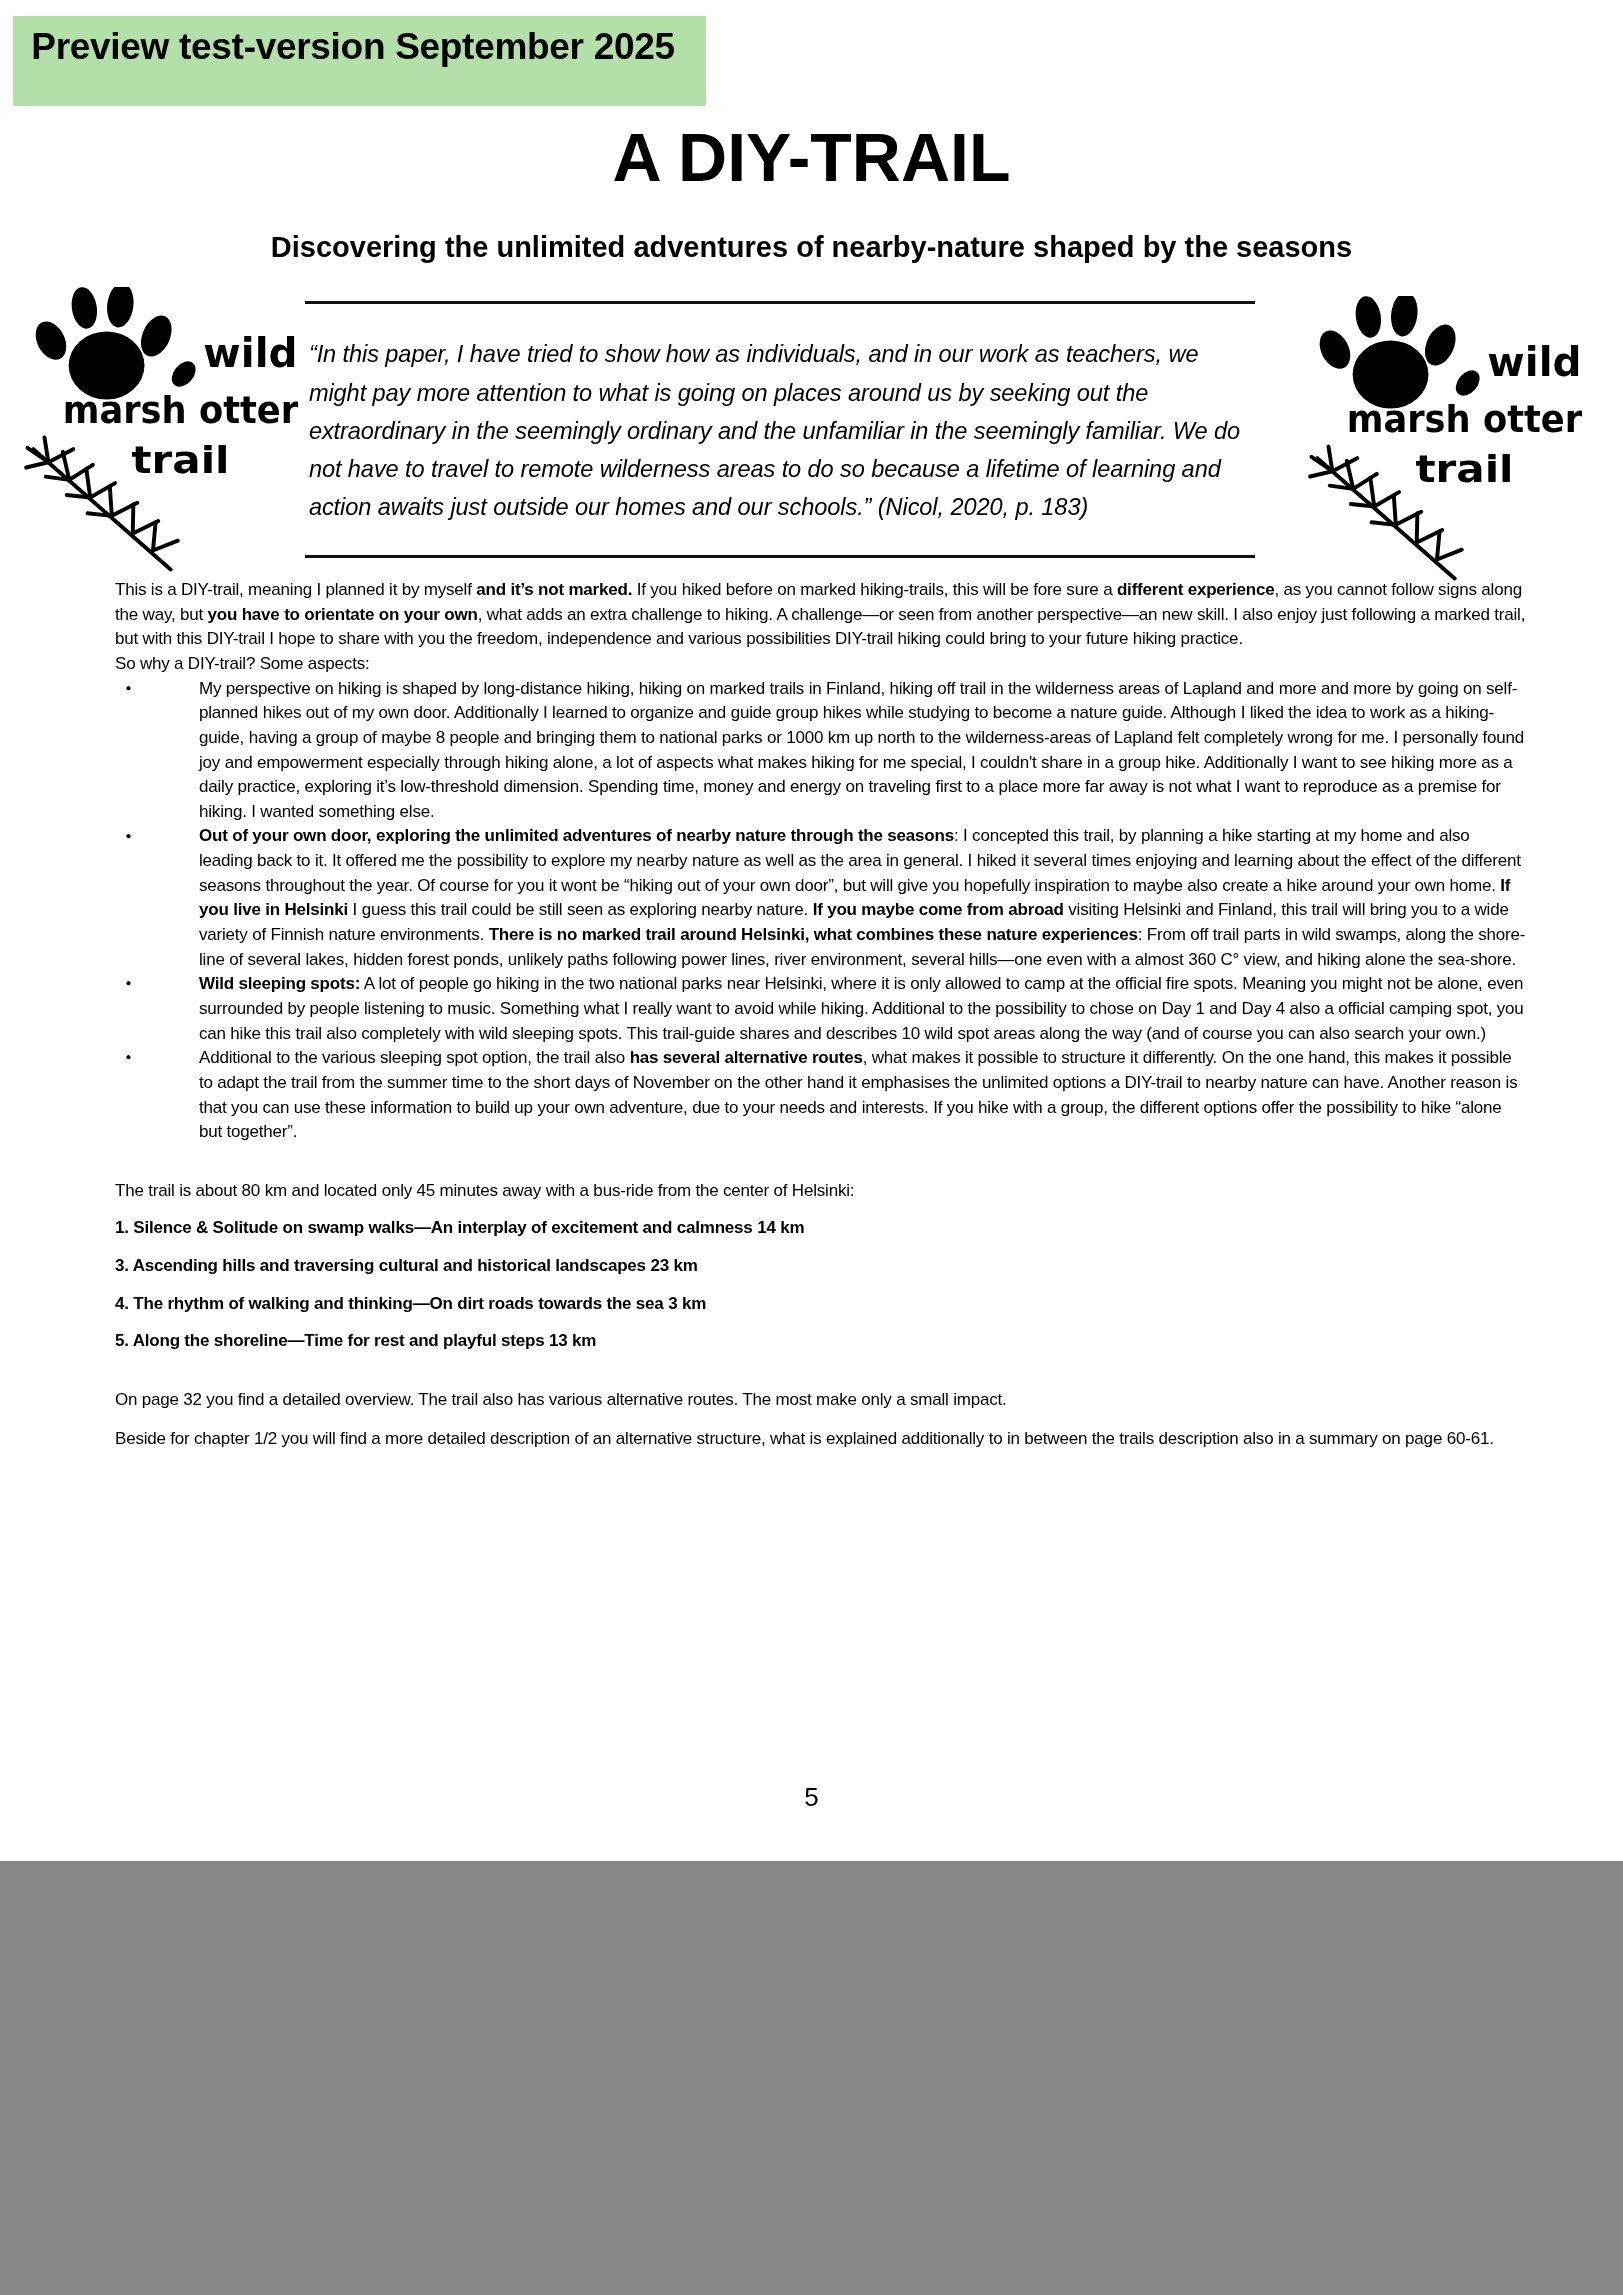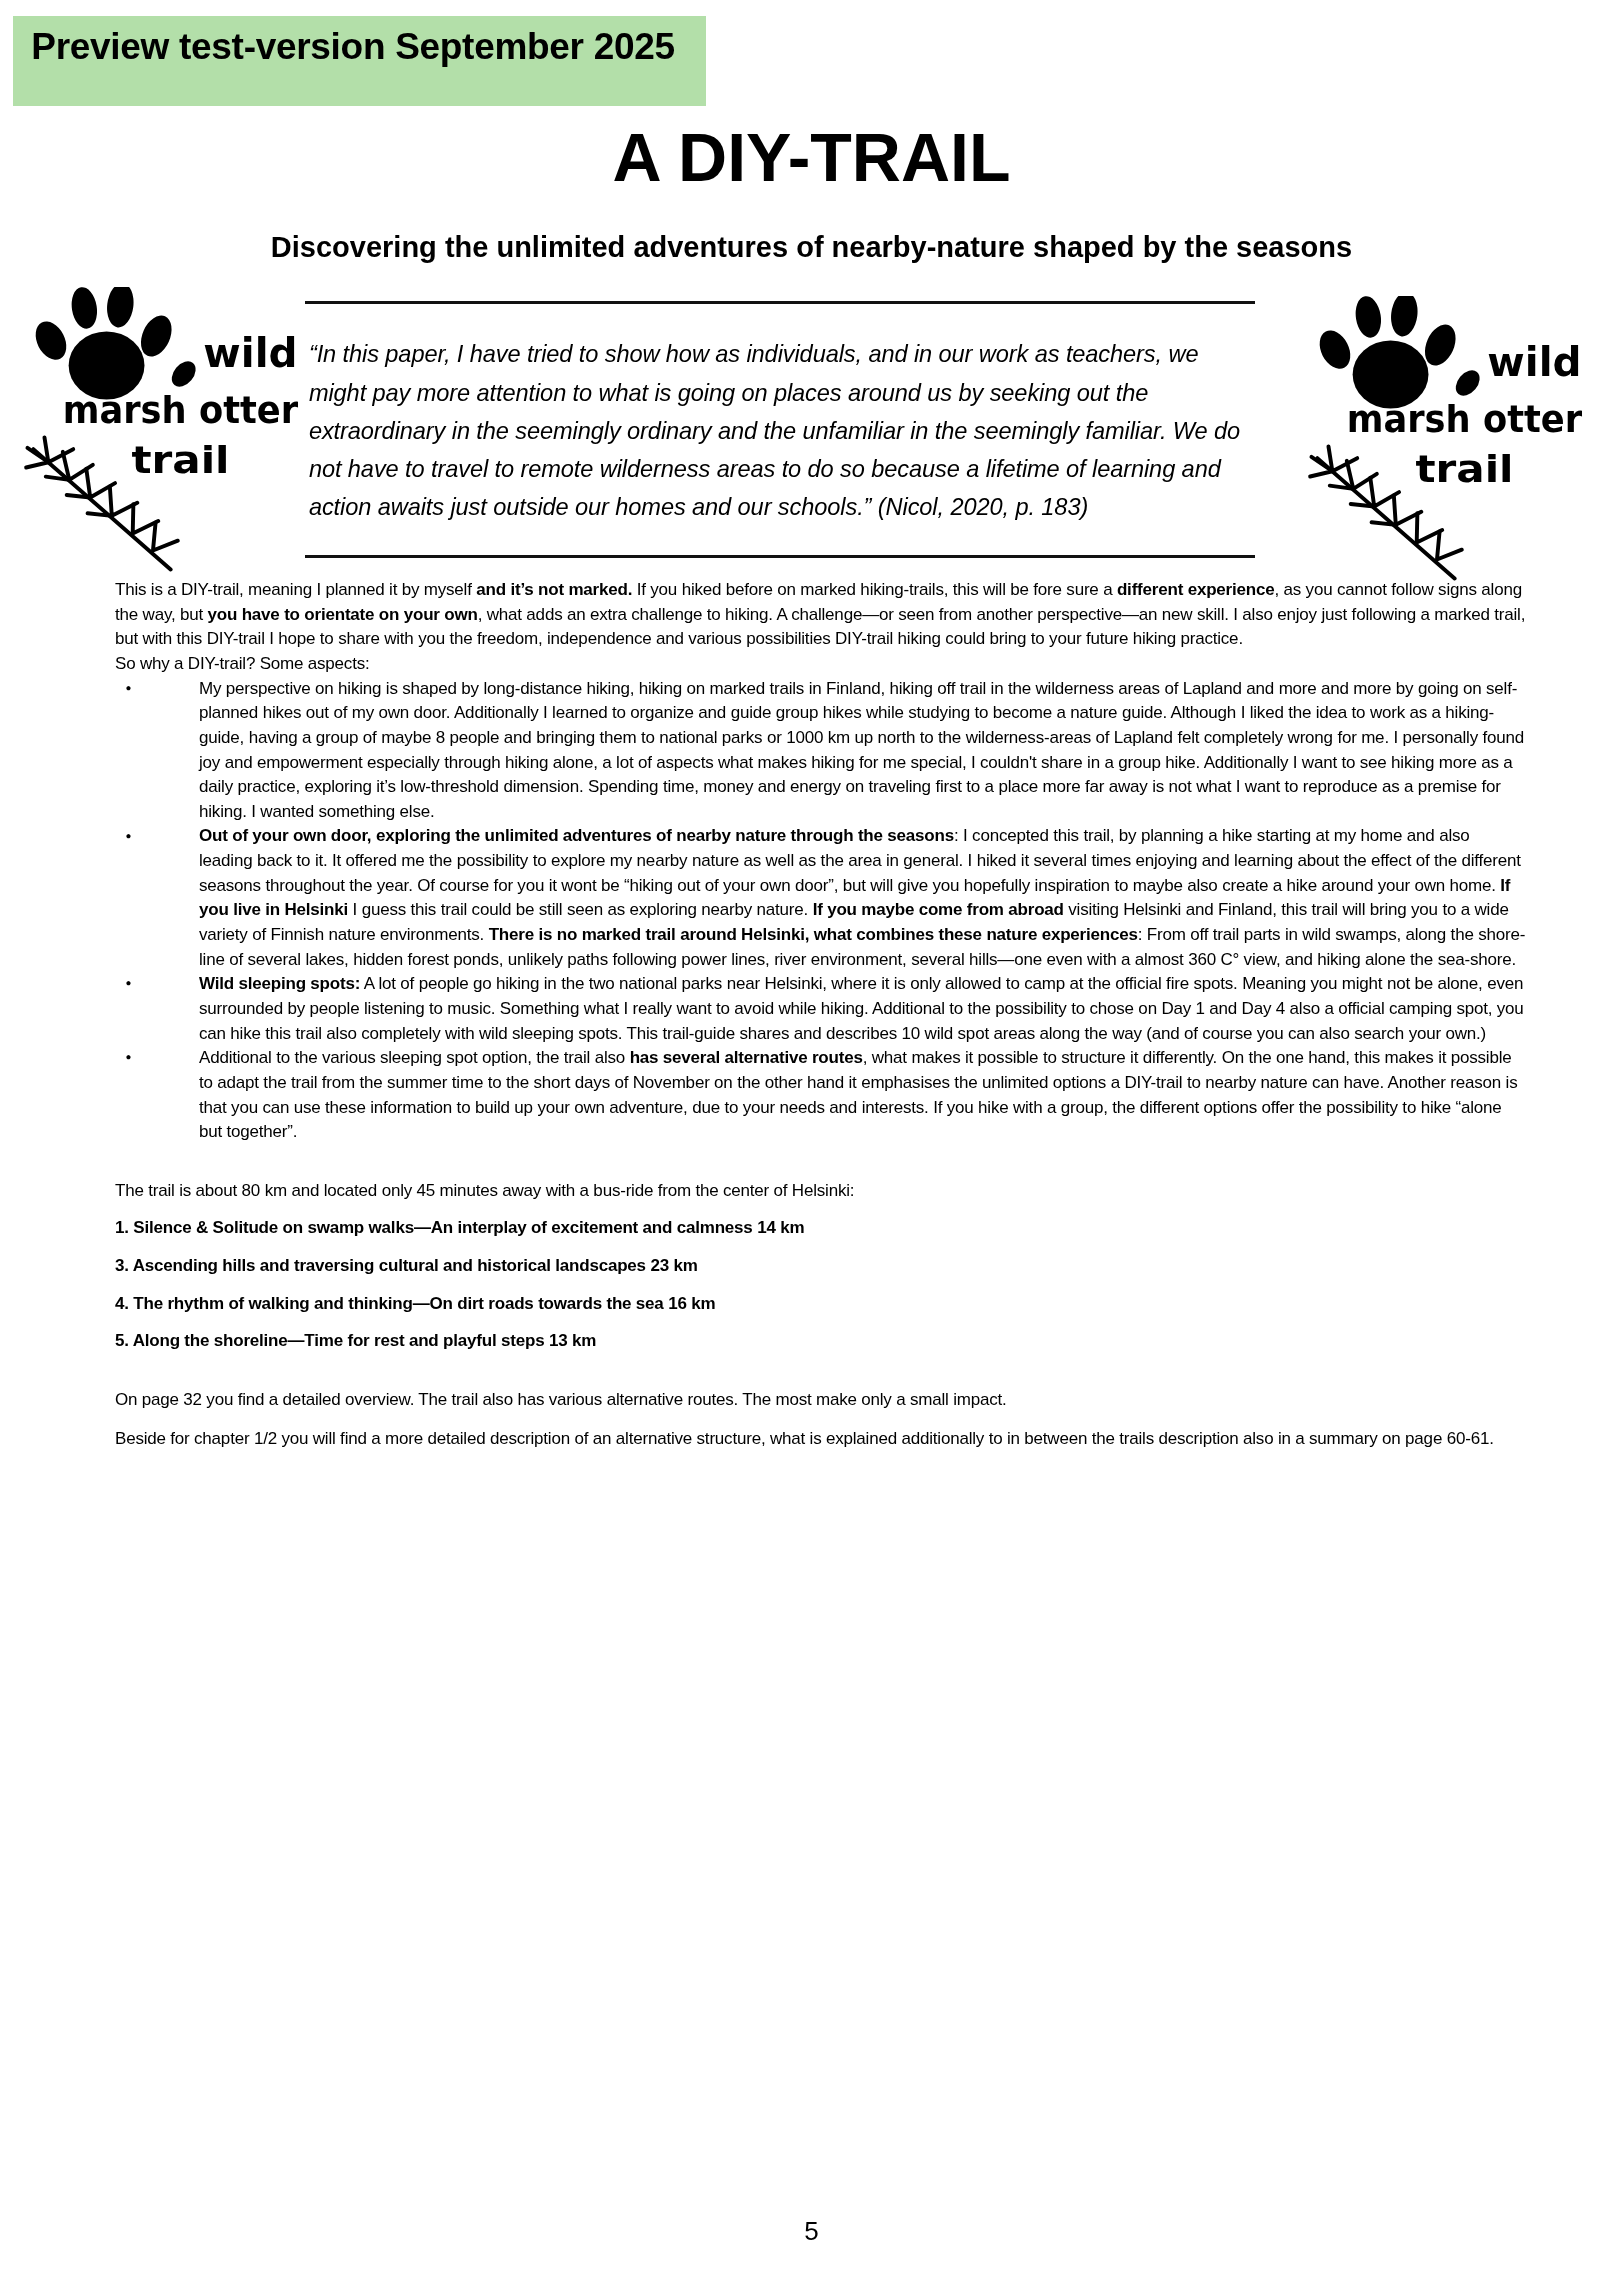--- a/index.html
+++ b/index.html
@@ -1,17 +1,17 @@
 <!DOCTYPE html>
 <html style="font-size:10.5px"><head>
 <meta charset="utf-8">
 <style>
   html,body{margin:0;padding:0;background:#888;}
   .page{
-    position:relative;width:1623px;height:2295px;background:#ffffff;
+    position:relative;width:1623px;height:1861px;background:#ffffff;
     font-family:"Liberation Sans",sans-serif;color:#000;overflow:hidden;
   }
   .banner{
     position:absolute;left:13px;top:16.4px;width:693px;height:90px;
     box-sizing:border-box;padding:9.2px 6.5px 0 18.3px;
     font-size:37px;font-weight:bold;letter-spacing:-0.3px;
   }
   .title{
     padding-top:122px;text-align:center;
     font-size:68px;font-weight:bold;line-height:1.05;letter-spacing:0;
@@ -124,21 +124,21 @@
       <li><span>My perspective on hiking is shaped by long-distance hiking, hiking on marked trails in Finland, hiking off trail in the wilderness areas of Lapland and more and more by going on self-planned hikes out of my own door. Additionally I learned to organize and guide group hikes while studying to become a nature guide. Although I liked the idea to work as a hiking-guide, having a group of maybe 8 people and bringing them to national parks or 1000 km up north to the wilderness-areas of Lapland felt completely wrong for me. I personally found joy and empowerment especially through hiking alone, a lot of aspects what makes hiking for me special, I couldn't share in a group hike. Additionally I want to see hiking more as a daily practice, exploring it’s low-threshold dimension. Spending time, money and energy on traveling first to a place more far away is not what I want to reproduce as a premise for hiking. I wanted something else.</span></li>
       <li><b>Out of your own door, exploring the unlimited adventures of nearby nature through the seasons</b><span>: I concepted this trail, by planning a hike starting at my home and also leading back to it. It offered me the possibility to explore my nearby nature as well as the area in general. I hiked it several times enjoying and learning about the effect of the different seasons throughout the year. Of course for you it wont be “hiking out of your own door”, but will give you hopefully inspiration to maybe also create a hike around your own home. </span><b>If you live in Helsinki</b><span> I guess this trail could be still seen as exploring nearby nature. </span><b>If you maybe come from abroad</b><span> visiting Helsinki and Finland, this trail will bring you to a wide variety of Finnish nature environments. </span><b>There is no marked trail around Helsinki, what combines these nature experiences</b><span>: From off trail parts in wild swamps, along the shore-line of several lakes, hidden forest ponds, unlikely paths following power lines, river environment, several hills—one even with a almost 360 C° view, and hiking alone the sea-shore.</span></li>
       <li><b>Wild sleeping spots:</b><span> A lot of people go hiking in the two national parks near Helsinki, where it is only allowed to camp at the official fire spots. Meaning you might not be alone, even surrounded by people listening to music. Something what I really want to avoid while hiking. Additional to the possibility to chose on Day 1 and Day 4 also a official camping spot, you can hike this trail also completely with wild sleeping spots. This trail-guide shares and describes 10 wild spot areas along the way (and of course you can also search your own.)</span></li>
       <li><span>Additional  to the various sleeping spot option, the trail also </span><b>has several alternative routes</b><span>, what makes it possible to structure it differently. On the one hand, this makes it possible to adapt the trail from the summer time to the short days of November on the other hand it emphasises the unlimited options a DIY-trail to nearby nature can have. Another reason is that you can use these information to build up your own adventure, due to your needs and interests. If you hike with a group, the different options offer the possibility to hike “alone but together”.</span></li>
     </ul>
 
     <p class="distance">The trail is about 80 km and  located only 45 minutes away with a bus-ride from the center of Helsinki:</p>
 
     <p class="stage">1. Silence &amp; Solitude on swamp walks—An interplay of excitement and calmness 14 km</p>
     <p class="stage">3. Ascending hills and traversing cultural and historical landscapes 23 km</p>
-    <p class="stage">4. The rhythm of walking and thinking—On dirt roads towards the sea 16 km</p>
+    <p class="stage">4. The rhythm of walking and thinking—On dirt roads towards the sea 3 km</p>
     <p class="stage">5. Along the shoreline—Time for rest and playful steps 13 km</p>
 
     <p class="outro1">On page 32 you find a detailed overview. The trail also has various alternative routes. The most make only a small impact.</p>
     <p class="outro2">Beside for chapter 1/2 you will find a more detailed description of an alternative structure, what is explained additionally to in between the trails description also in a summary on page 60-61.</p>
   </div>
 
   <div class="page-num">5</div>
 
 </div>
 

